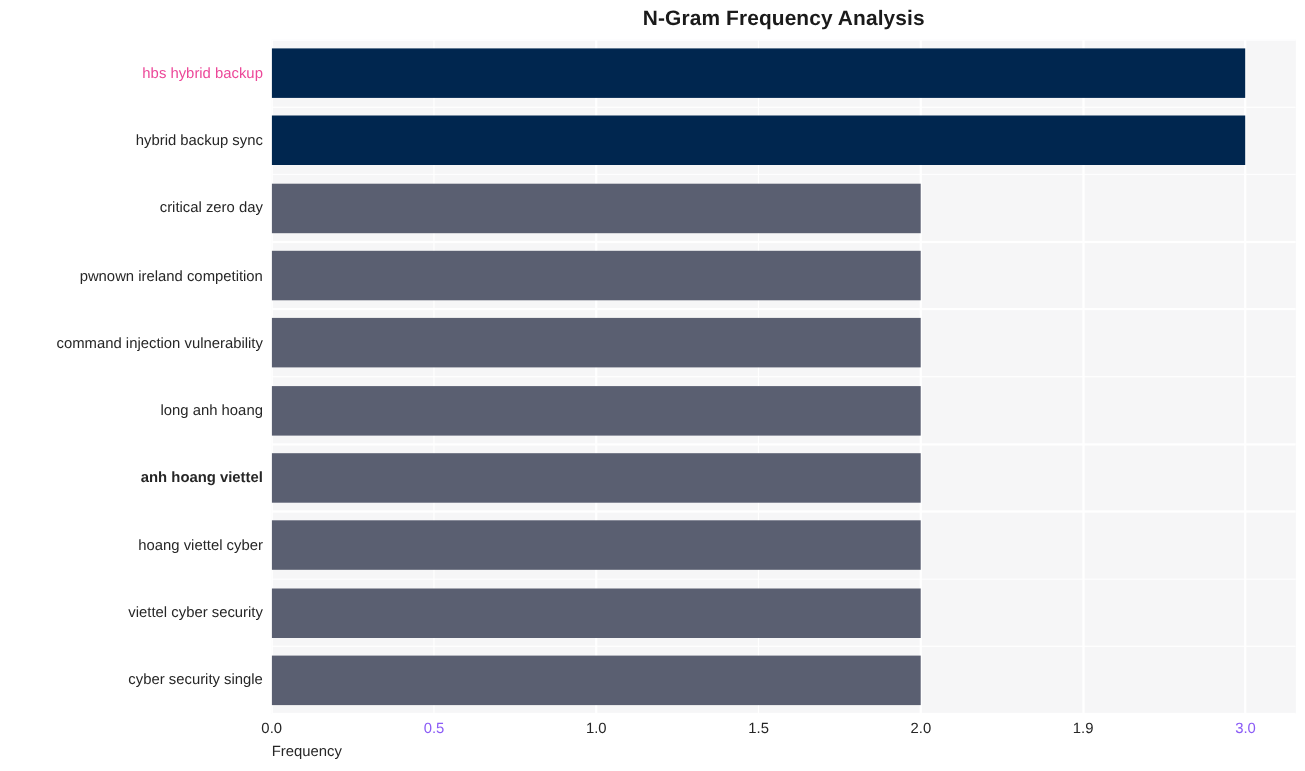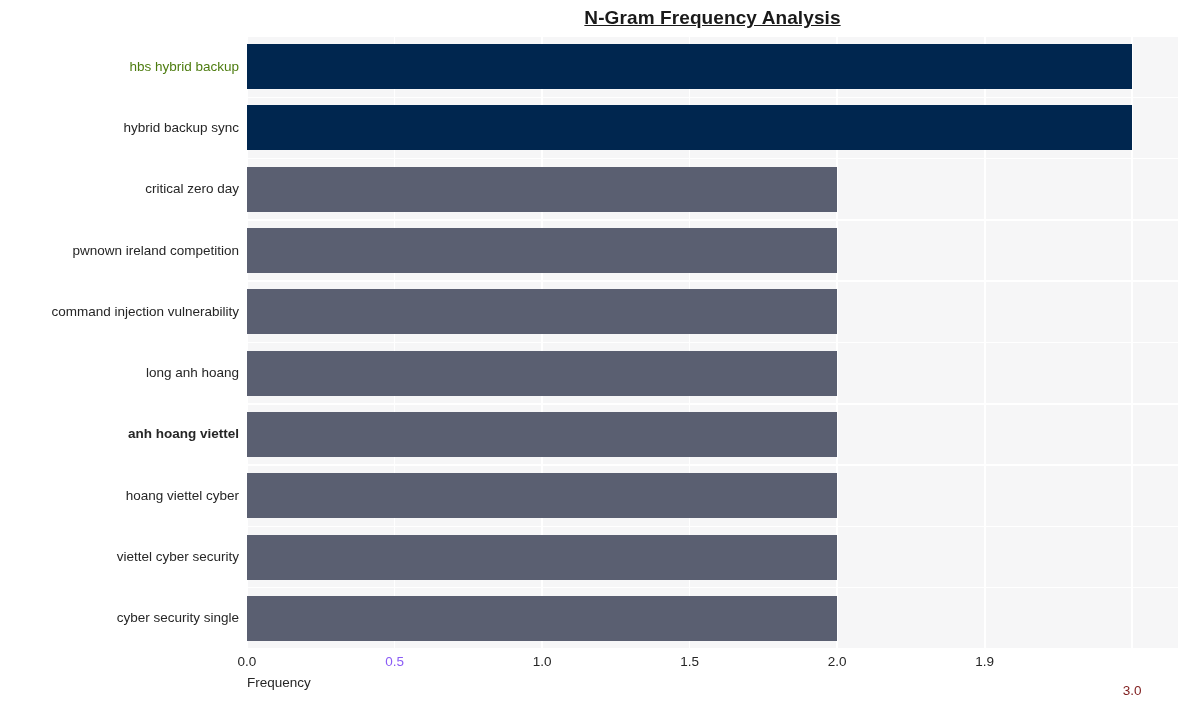--- a/index.html
+++ b/index.html
@@ -120,24 +120,24 @@
     color: #262626;
     line-height: 18px;
     white-space: nowrap;
   }
 </style>
 </head>
 <body>
 
 <div id="figure" style="background: rgb(255, 255, 255);">
 
-  <div id="chart-title" style="color: rgb(26, 26, 26); text-decoration: underline;">N-Gram Frequency Analysis</div>
+  <div id="chart-title" style="color: rgb(26, 26, 26);">N-Gram Frequency Analysis</div>
 
   <div id="y-tick-col">
-      <div class="ytick" style="top: 22.65px; color: #4d7c0f;">hbs hybrid backup</div>
+      <div class="ytick" style="top: 22.65px; color: #ec4899;">hbs hybrid backup</div>
       <div class="ytick" style="top: 83.95px; color: rgb(38, 38, 38);">hybrid backup sync</div>
       <div class="ytick" style="top: 145.25px; color: rgb(38, 38, 38);">critical zero day</div>
       <div class="ytick" style="top: 206.55px; color: rgb(38, 38, 38);">pwnown ireland competition</div>
       <div class="ytick" style="top: 267.85px; color: rgb(38, 38, 38);">command injection vulnerability</div>
       <div class="ytick" style="top: 329.15px; color: rgb(38, 38, 38);">long anh hoang</div>
       <div class="ytick" style="top: 390.45px; color: rgb(38, 38, 38); font-weight: bold;">anh hoang viettel</div>
       <div class="ytick" style="top: 451.75px; color: rgb(38, 38, 38);">hoang viettel cyber</div>
       <div class="ytick" style="top: 513.05px; color: rgb(38, 38, 38);">viettel cyber security</div>
       <div class="ytick" style="top: 574.35px; color: rgb(38, 38, 38);">cyber security single</div>
     </div>
@@ -179,18 +179,18 @@
       </div>
   </div>
 
   <div id="x-tick-row">
       <div class="xtick" style="left: 0px; color: rgb(38, 38, 38);">0.0</div>
       <div class="xtick" style="left: 147.544px; color: #8b5cf6;">0.5</div>
       <div class="xtick" style="left: 295.087px; color: rgb(38, 38, 38);">1.0</div>
       <div class="xtick" style="left: 442.631px; color: rgb(38, 38, 38);">1.5</div>
       <div class="xtick" style="left: 590.174px; color: rgb(38, 38, 38);">2.0</div>
       <div class="xtick" style="left: 737.718px; color: rgb(38, 38, 38);">1.9</div>
-      <div class="xtick" style="left: 885.261px; color: #7f1d1d; margin-top: 29px;">3.0</div>
+      <div class="xtick" style="left: 885.261px; color: #8b5cf6;">3.0</div>
     </div>
 
   <div id="x-axis-label" style="color: rgb(38, 38, 38);">Frequency</div>
 
 </div>
 
 </body></html>

